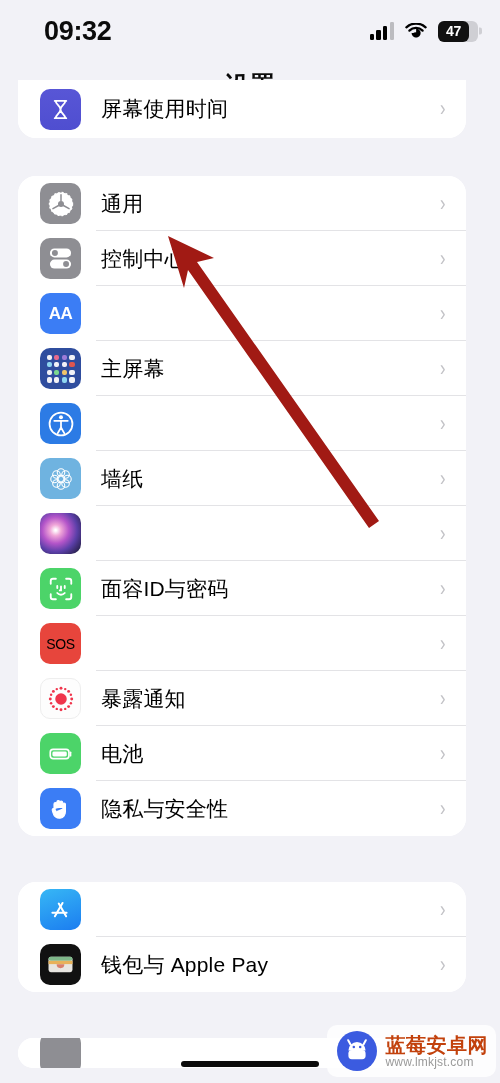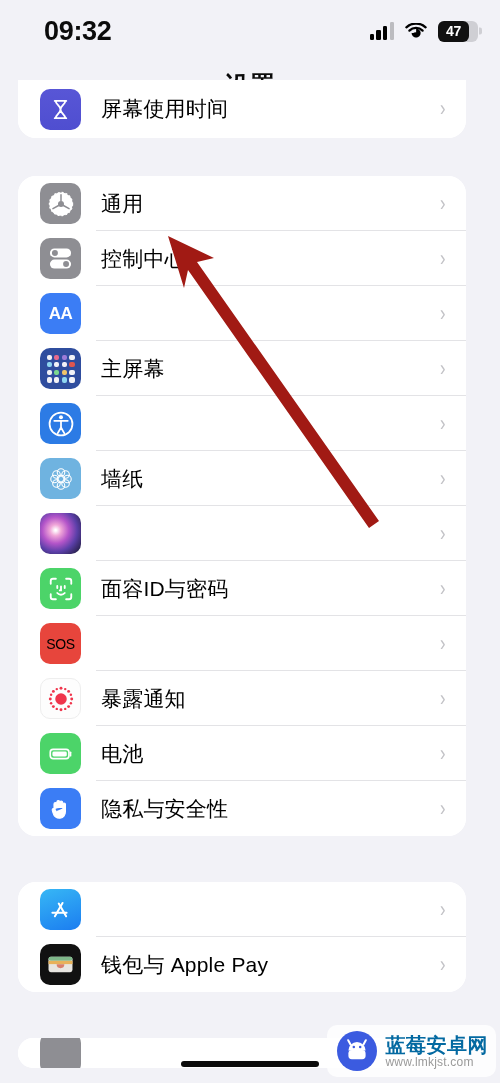--- a/index.html
+++ b/index.html
@@ -147,21 +147,21 @@
     background:rgba(255,255,255,0.82);
     padding:6px 8px 6px 10px; border-radius:10px;
   }
   #watermark .wm-logo{
     width:40px; height:40px; border-radius:50%;
     background:#3B5BE0; position:relative; flex:0 0 40px;
     display:flex; align-items:center; justify-content:center;
   }
   #watermark .wm-text{ display:flex; flex-direction:column; gap:1px; }
   #watermark .wm-cn{
-    font-size:20px; font-weight:800; color:#0369a1; letter-spacing:0.5px;
+    font-size:20px; font-weight:800; color:#c2410c; letter-spacing:0.5px;
     line-height:1;
   }
   #watermark .wm-url{
     font-size:12px; color:#9a9a9a; letter-spacing:0.2px; line-height:1;
   }
 </style>
 </head>
 <body>
 
 <div id="status-bar">

